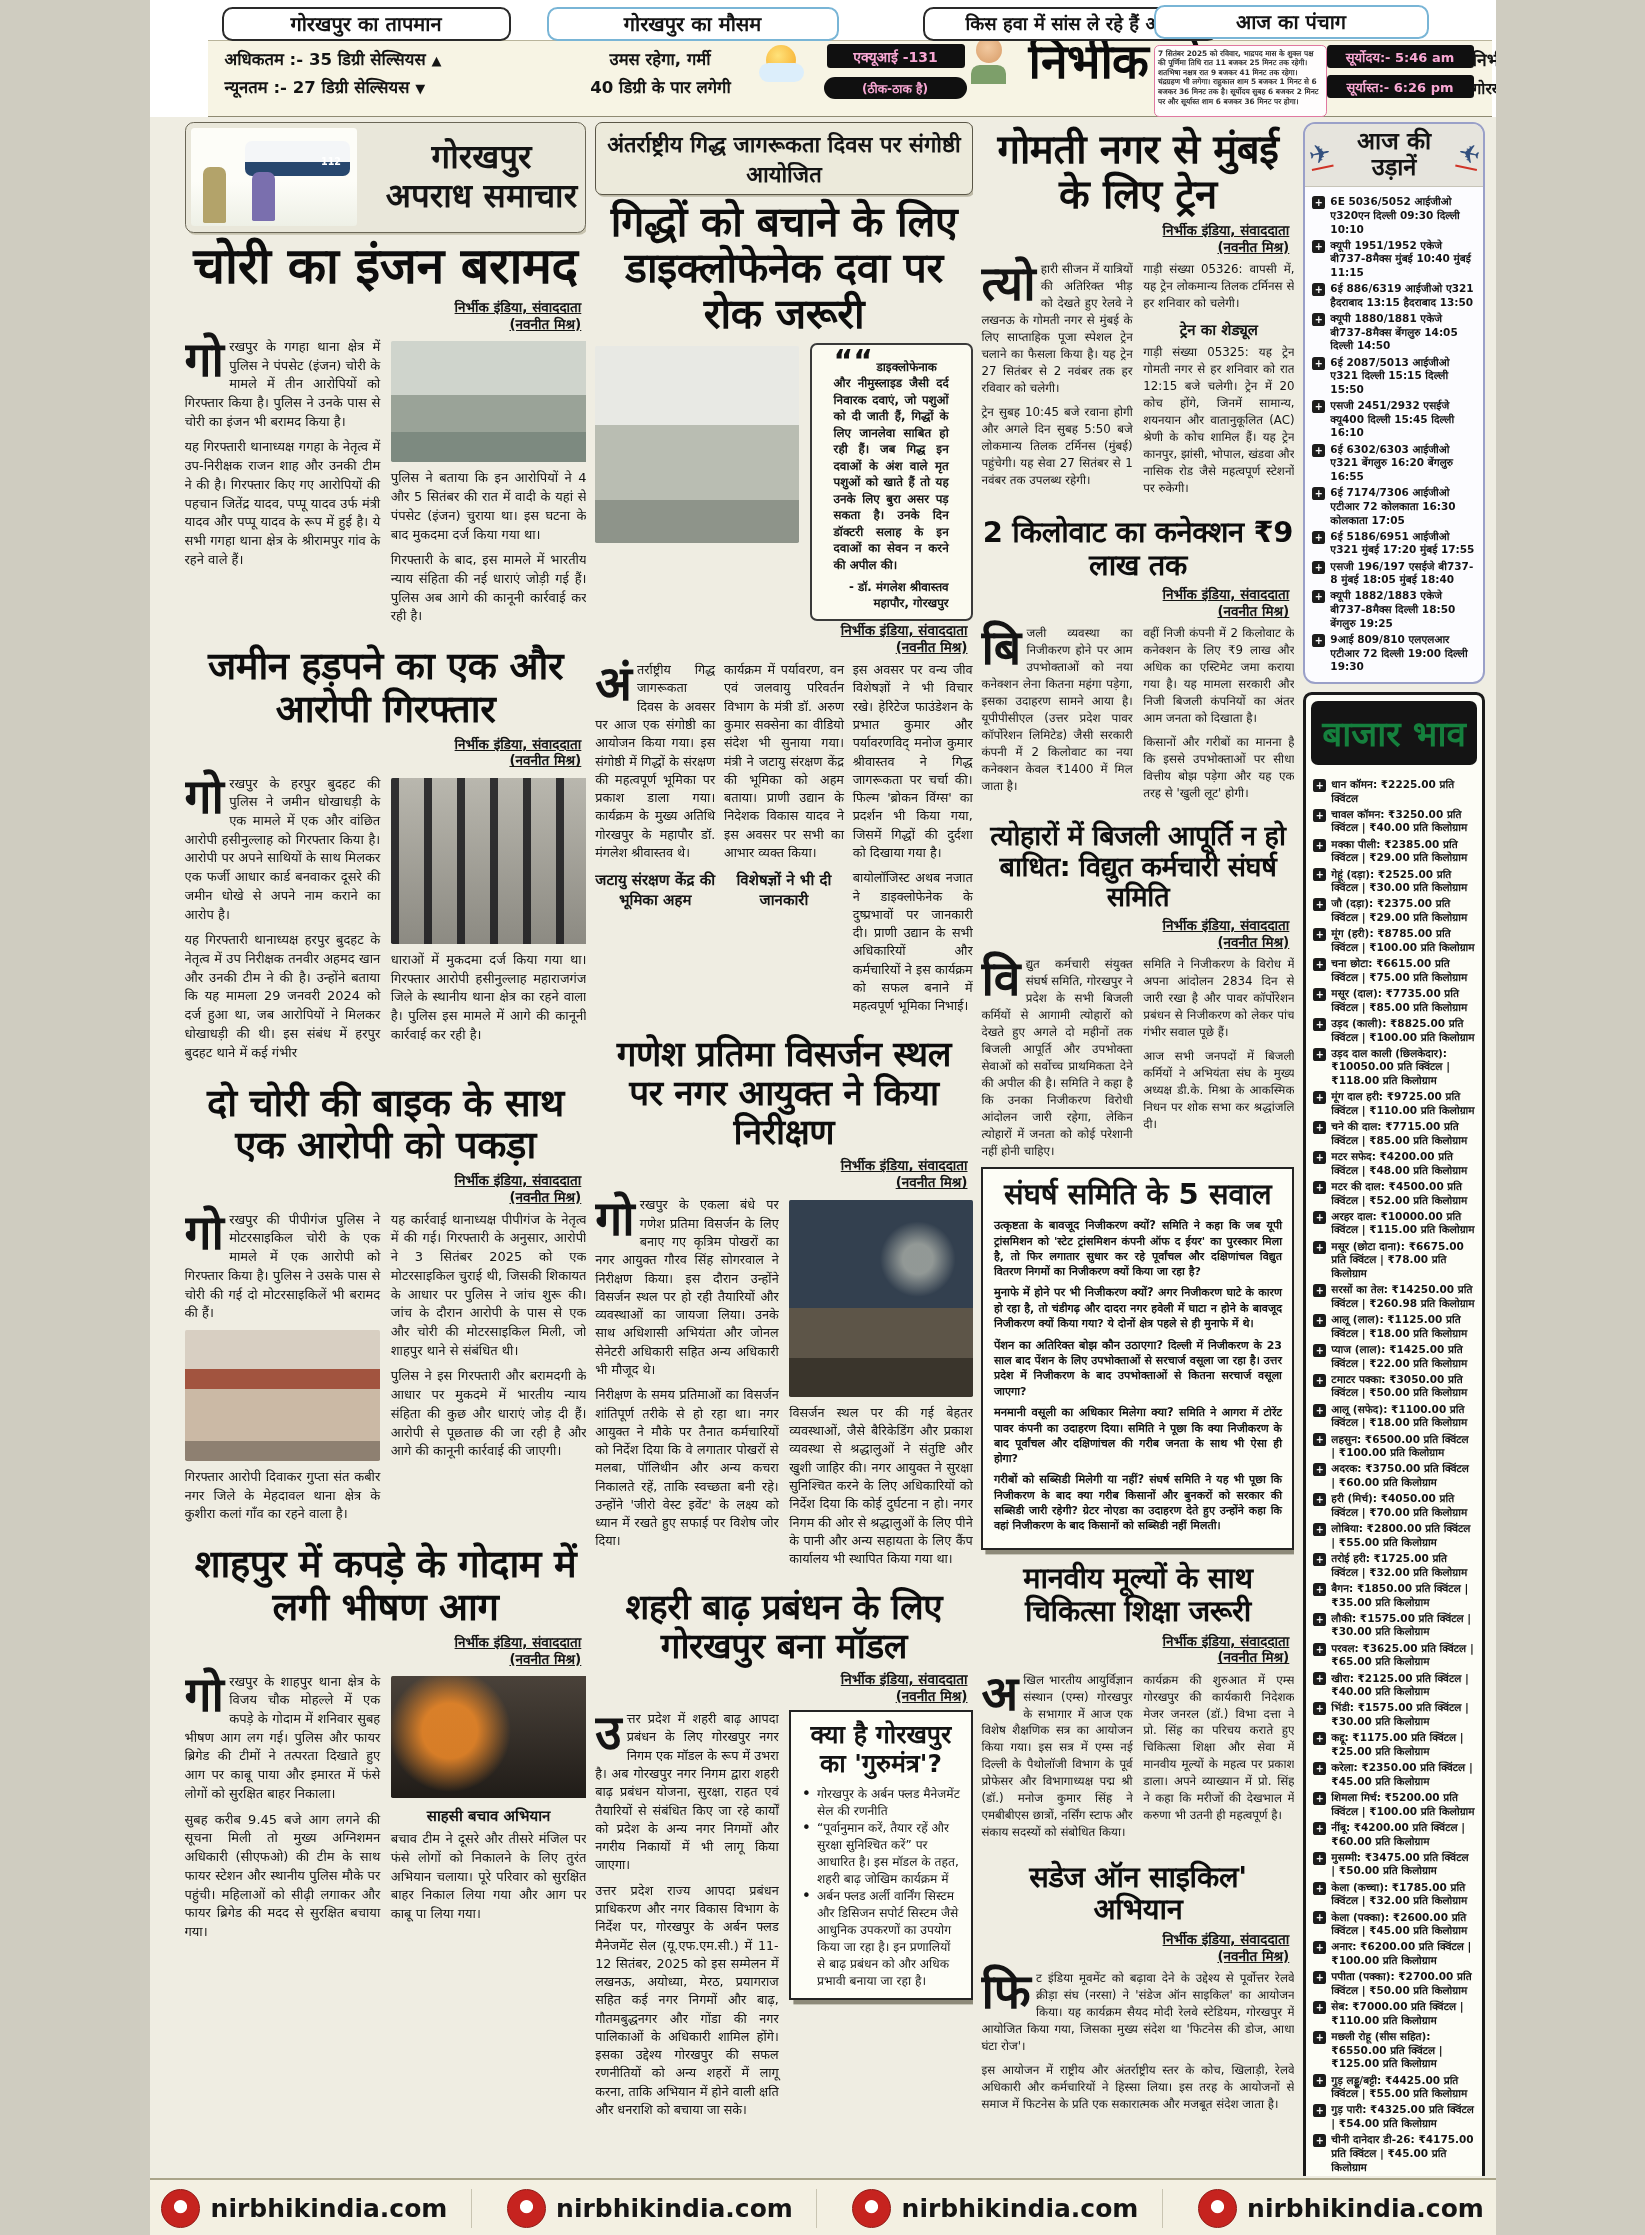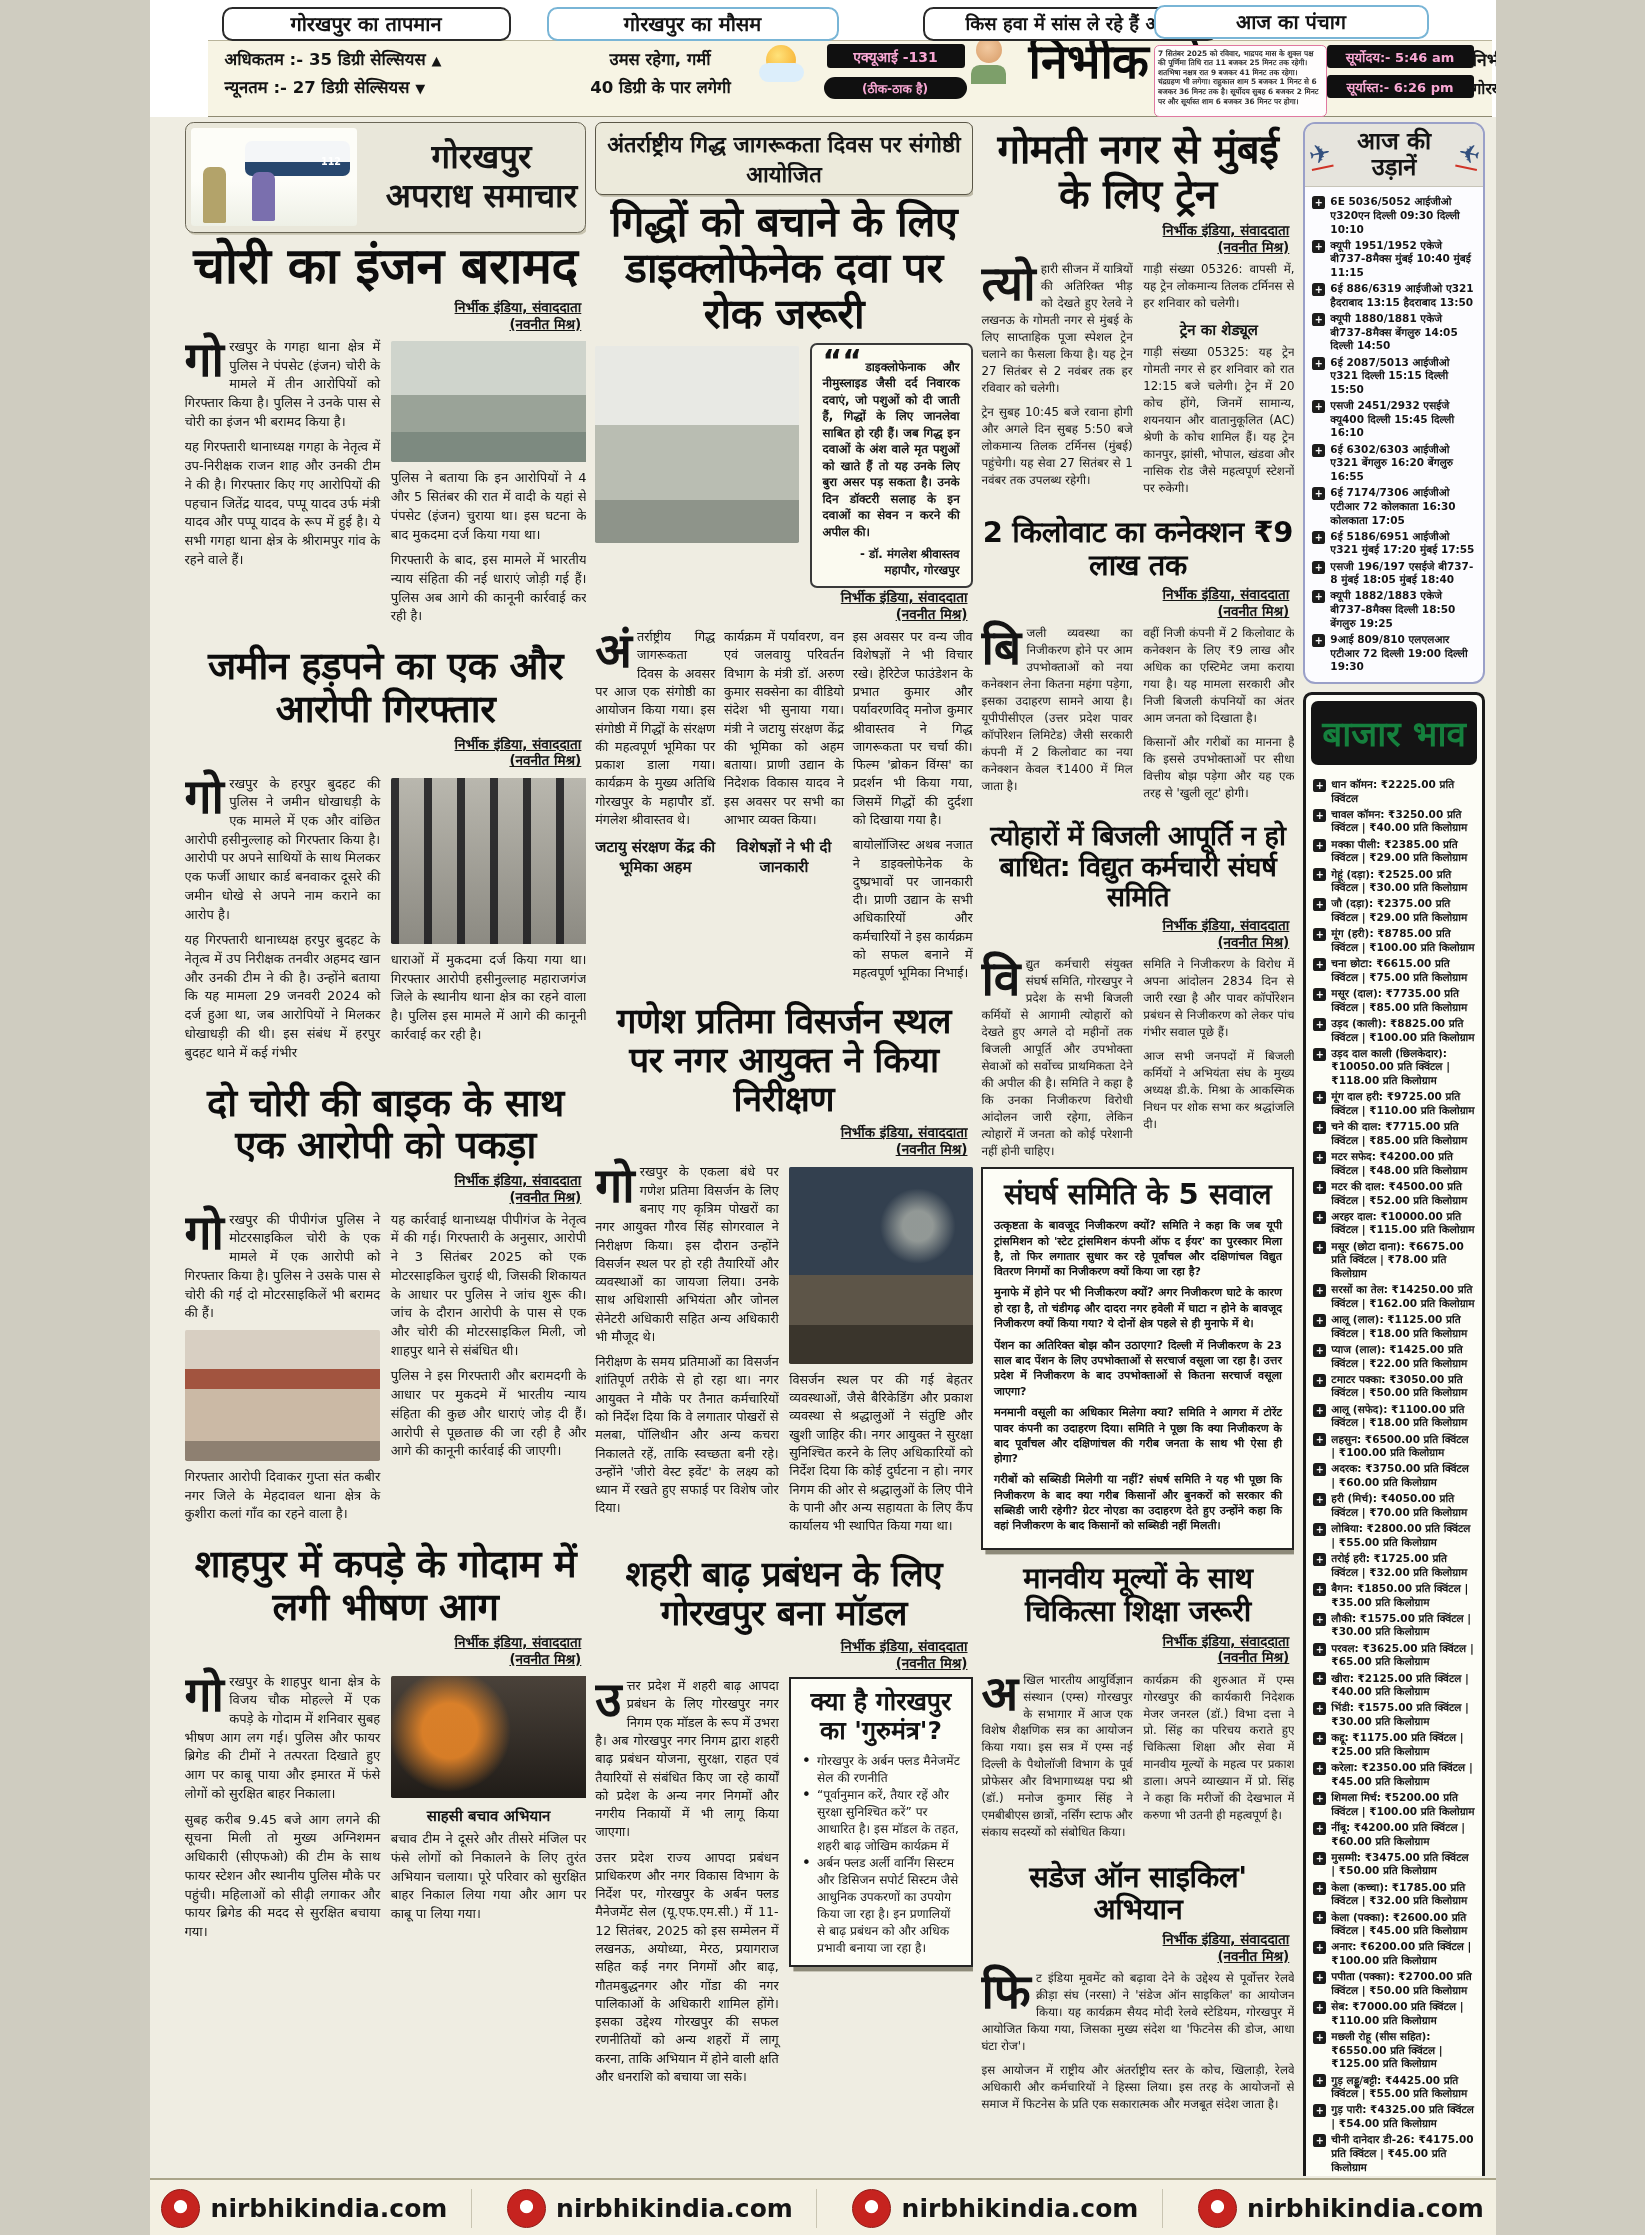--- a/index.html
+++ b/index.html
@@ -52,21 +52,21 @@
   .photo{width:100%;border-radius:1.7px;margin:3.5px 0 7px;position:relative;overflow:hidden;}
   
   .crimetag{display:flex;gap:26px;border:1.7px solid #6a6656;border-radius:8.7px;background:#e9e7da;padding:5.2px;align-items:center;box-shadow:1.7px 1.7px 0 #c6c2ae;margin-bottom:5.2px;}
   .crimetag .cartoon{width:166px;height:98px;background:linear-gradient(180deg,#fdfdf8 55%,#eef0e6);border-radius:3.5px;position:relative;overflow:hidden;flex:0 0 auto;}
   .cartoon .car{position:absolute;right:7px;top:12.2px;width:105px;height:35px;background:linear-gradient(180deg,#f4f6f8 60%,#27476e 60%);border-radius:7px;}
   .cartoon .car .lbl{position:absolute;right:8.7px;top:15.7px;color:#fff;font-size:9.6px;font-weight:800;}
   .cartoon .cop{position:absolute;left:12.2px;bottom:3.5px;width:23px;height:56px;background:#b3a36a;border-radius:7px 7px 1.7px 1.7px;}
   .cartoon .thief{position:absolute;left:61px;bottom:5.2px;width:23px;height:49px;background:#7a6fae;border-radius:7px 7px 1.7px 1.7px;}
   .crimetag .t{flex:1;text-align:center;font-size:33px;font-weight:900;line-height:1.18;}
   
-  .quotebox{border:2.2px solid #3a3a3a;border-radius:7px;background:#fbfaf0;padding:7px 11px;font-size:11.8px;font-weight:700;text-align:justify;line-height:1.4;}
+  .quotebox{border:2.2px solid #3a3a3a;border-radius:7px;background:#fbfaf0;padding:7px 22px;font-size:11.8px;font-weight:700;text-align:justify;line-height:1.4;}
   .quotebox .bigq{font-size:30px;font-weight:900;line-height:.6;margin-right:3.5px;}
   .quotebox .attr{text-align:right;font-weight:800;margin-top:5.2px;}
   
   .featbox{border:2.6px solid #232323;background:#fdfdf6;box-shadow:4.4px 4.4px 0 #8d8a79;padding:8.7px 10.5px;}
   .featbox .ftitle{font-size:25px;font-weight:900;text-align:center;margin:0 0 7px;line-height:1.15;}
   .qabox .ftitle{font-size:29px;text-align:center;}
   
   .sidebox{border:2.6px solid #9aa0c8;border-radius:12.2px;background:#fcfcff;overflow:hidden;margin-bottom:8.7px;}
   .sidehead{background:#e6e4dd;border-bottom:1.7px solid #c7c4b8;display:flex;align-items:center;justify-content:center;gap:7px;padding:5.2px 3.5px;}
   .sidehead .t{font-size:23.6px;font-weight:900;text-align:center;line-height:1.1;}
@@ -484,21 +484,21 @@
             <div class="li">
               <span class="li-icon">+</span>
               <span class="li-text">अरहर दाल: ₹10000.00 प्रति क्विंटल | ₹115.00 प्रति किलोग्राम</span>
             </div>
             <div class="li">
               <span class="li-icon">+</span>
               <span class="li-text">मसूर (छोटा दाना): ₹6675.00 प्रति क्विंटल | ₹78.00 प्रति किलोग्राम</span>
             </div>
             <div class="li">
               <span class="li-icon">+</span>
-              <span class="li-text">सरसों का तेल: ₹14250.00 प्रति क्विंटल | ₹162.00 प्रति किलोग्राम</span>
+              <span class="li-text">सरसों का तेल: ₹14250.00 प्रति क्विंटल | ₹260.98 प्रति किलोग्राम</span>
             </div>
             <div class="li">
               <span class="li-icon">+</span>
               <span class="li-text">आलू (लाल): ₹1125.00 प्रति क्विंटल | ₹18.00 प्रति किलोग्राम</span>
             </div>
             <div class="li">
               <span class="li-icon">+</span>
               <span class="li-text">प्याज (लाल): ₹1425.00 प्रति क्विंटल | ₹22.00 प्रति किलोग्राम</span>
             </div>
             <div class="li">

